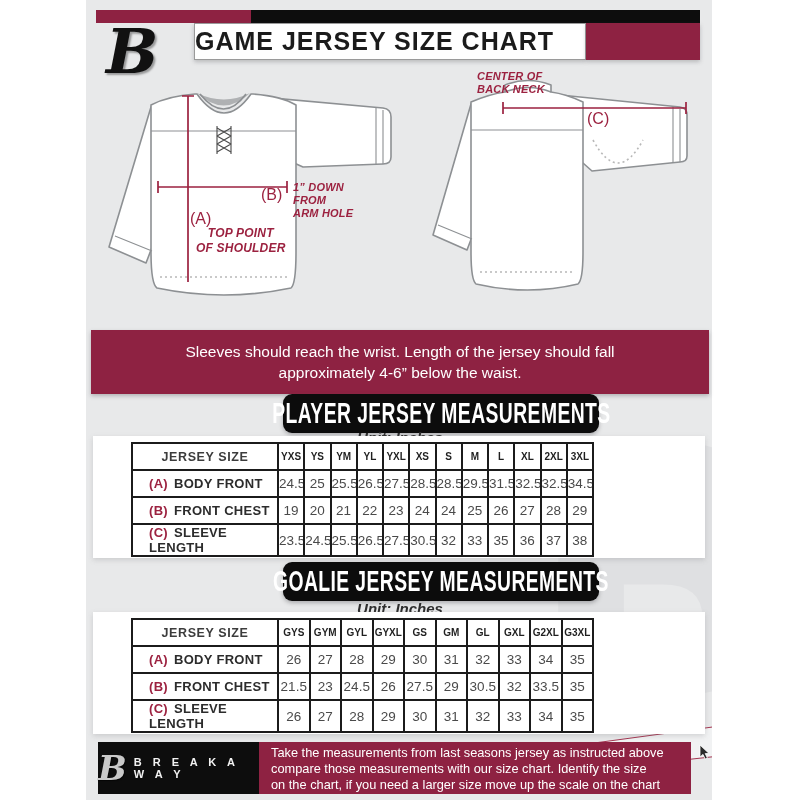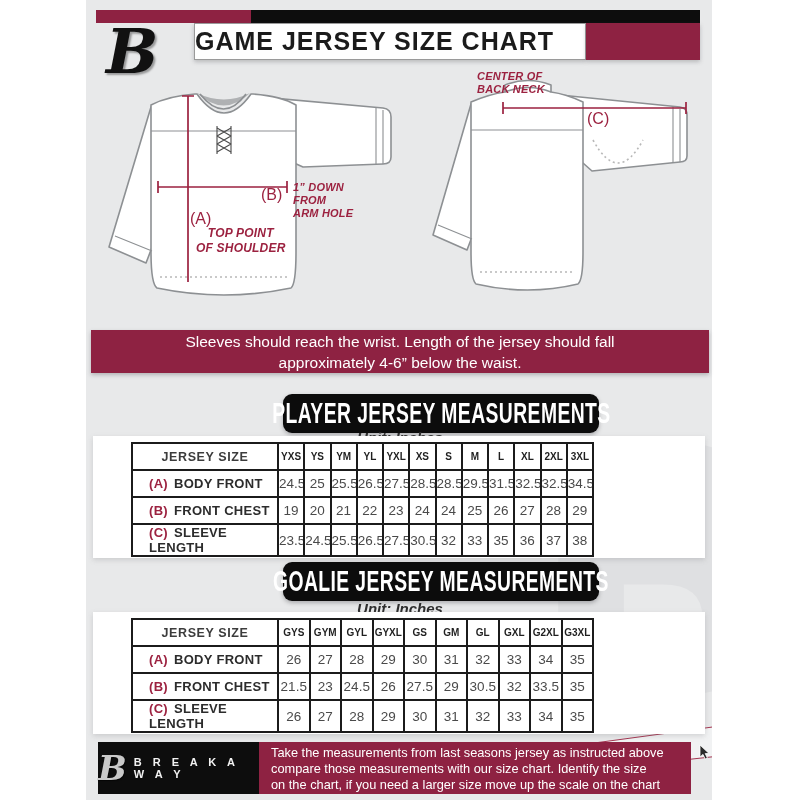--- a/index.html
+++ b/index.html
@@ -13,21 +13,21 @@
   .topbar-maroon{left:96px;top:10px;width:155px;height:13px;background:#8e2242;}
   .topbar-black{left:251px;top:10px;width:449px;height:13px;background:#0d0d0d;}
   .titlebar{left:194px;top:23px;width:392px;height:37px;background:#ffffff;border:1px solid #9a9a9a;
             box-sizing:border-box;display:flex;align-items:center;
             box-shadow:0 2px 4px rgba(80,80,85,.3);}
   .titlebar span{font-size:25px;font-weight:bold;color:#1b1b1b;letter-spacing:1px;white-space:nowrap;}
   .maroon-block{left:586px;top:23px;width:114px;height:37px;background:#8e2242;box-shadow:0 2px 4px rgba(80,80,85,.3);}
   .diagram-svg{left:0;top:0;width:800px;height:800px;pointer-events:none;}
   .anno{color:#9c2240;position:absolute;}
   .anno-it{font-size:11px;font-weight:bold;font-style:italic;line-height:13px;letter-spacing:.2px;}
-  .banner{left:91px;top:330px;width:618px;height:43px;background:#8e2242;color:#fff;
+  .banner{left:91px;top:330px;width:618px;height:64px;background:#8e2242;color:#fff;
           display:flex;flex-direction:column;align-items:center;justify-content:center;
           font-size:15.5px;line-height:21px;box-shadow:0 2px 4px rgba(80,80,85,.35);}
   .pill{width:316px;height:39px;background:#0c0c0c;border-radius:9px;display:flex;align-items:center;
         justify-content:center;box-shadow:0 2px 4px rgba(80,80,85,.4);margin-left:44px;}
   .pill span{color:#fff;font-weight:bold;font-size:23px;white-space:nowrap;display:inline-block;
              transform:scale(.84,1.3);letter-spacing:.5px;}
   .unit{width:200px;text-align:center;font-size:15px;font-weight:bold;font-style:italic;color:#2e2e2e;}
   .panel{width:612px;height:122px;background:#ffffff;box-shadow:0 2px 5px rgba(120,120,125,.25);}
   table.size-table{border-collapse:collapse;table-layout:fixed;width:463px;background:#fff;}
   table.size-table th,table.size-table td{border:2px solid #1b1b1b;text-align:center;padding:0;height:25px;overflow:hidden;}

